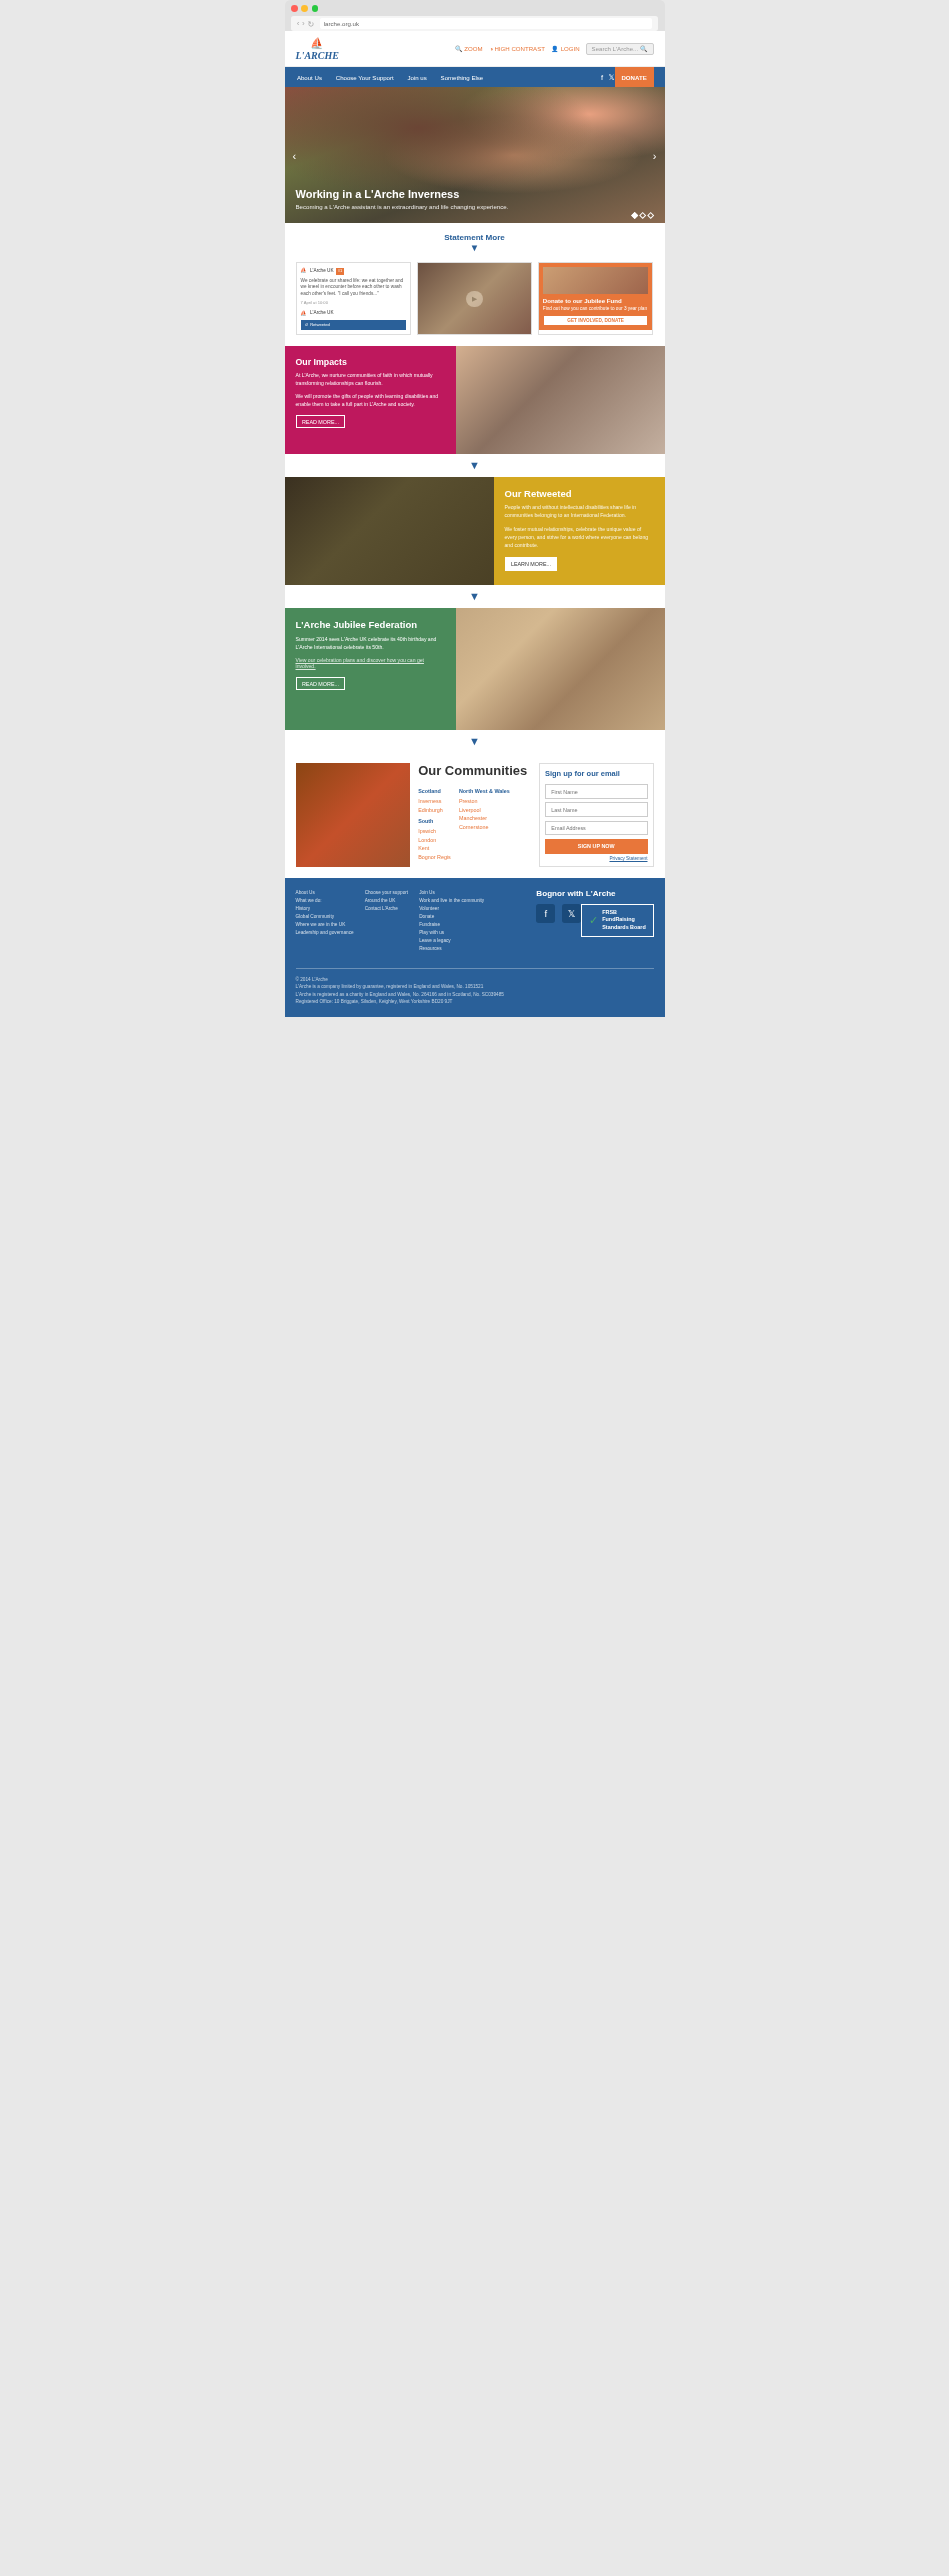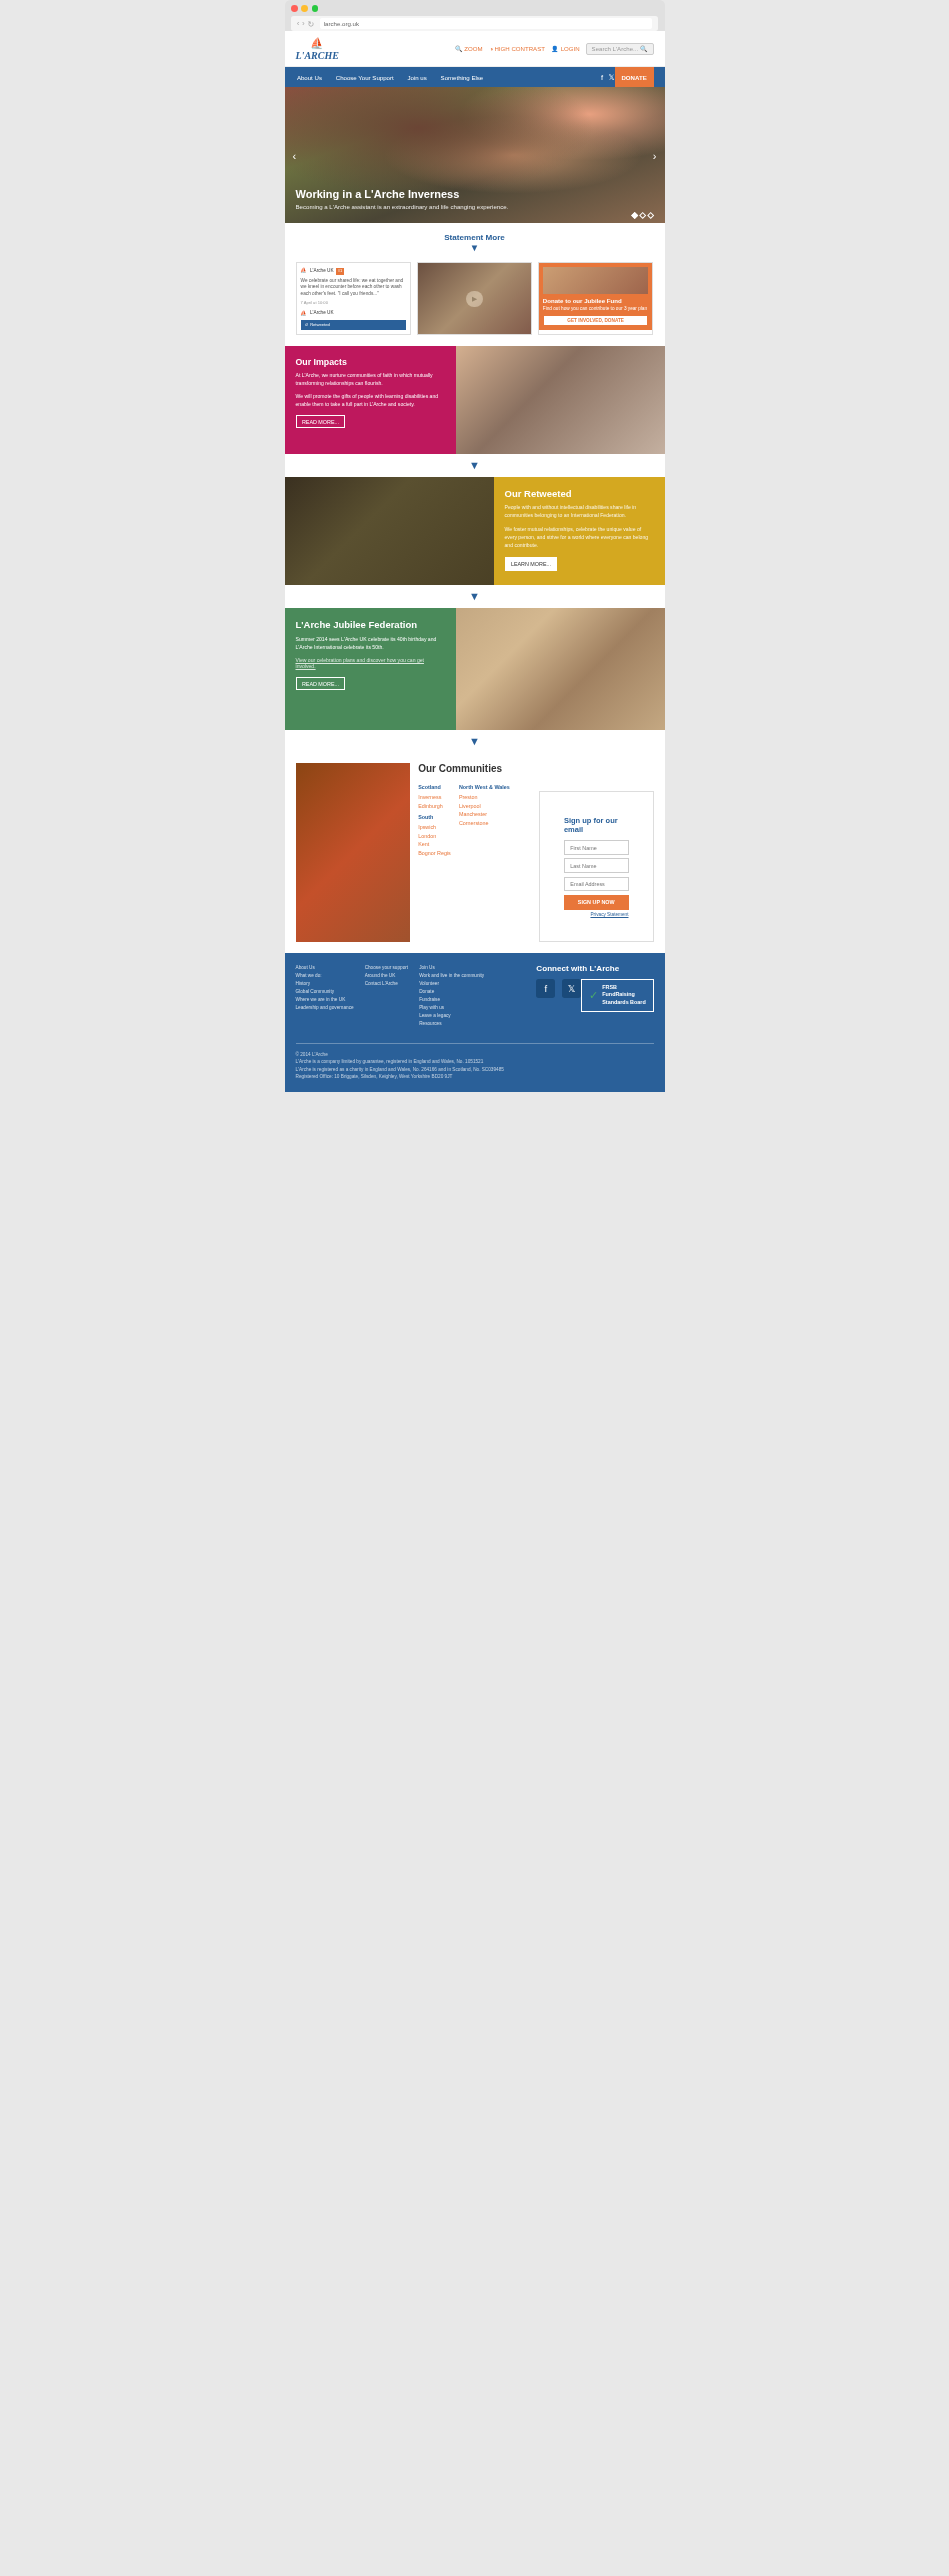--- a/index.html
+++ b/index.html
@@ -286,29 +286,28 @@
     }
     .communities-image-col {
       flex: 0 0 32%;
       background: linear-gradient(135deg, #8b4513 0%, #c4502a 50%, #a0522d 100%);
       min-height: 95px;
     }
     .communities-info {
       flex: 0 0 36%;
       padding: 0 8.1px;
     }
-    .communities-title { font-size: 10px; font-weight: bold; color: #333; margin-bottom: 10px; }
+    .communities-title { font-size: 13px; font-weight: bold; color: #333; margin-bottom: 10px; }
     .communities-grid { display: flex; gap: 8.1px; }
     .communities-col h4 { font-size: 5.4px; font-weight: bold; color: #2a6099; margin-bottom: 2.7px; }
     .community-link { display: block; color: #e8763a; font-size: 5.4px; text-decoration: none; line-height: 1.6; }
     .email-signup {
       flex: 1;
       border: 0.7px solid #ddd;
-      padding: 24px;
-      margin-top: 28px;
+      padding: 5px;
     }
     .signup-title { font-size: 7.5px; font-weight: bold; color: #2a6099; margin-bottom: 5.4px; }
     .form-input {
       width: 100%;
       border: 0.7px solid #ccc;
       padding: 3.4px 5.4px;
       font-size: 5.4px;
       margin-bottom: 2.7px;
       color: #999;
     }
@@ -596,21 +595,21 @@
           <a>Work and live in the community</a>
           <a>Volunteer</a>
           <a>Donate</a>
           <a>Fundraise</a>
           <a>Play with us</a>
           <a>Leave a legacy</a>
           <a>Resources</a>
         </div>
       </div>
       <div class="footer-connect">
-        <div class="footer-connect-title">Connect with L'Arche</div>
+        <div class="footer-connect-title">Bognor with L'Arche</div>
         <div class="footer-connect-social">
           <div class="footer-social-icons">
             <div class="footer-social-icon">f</div>
             <div class="footer-social-icon">𝕏</div>
           </div>
           <div class="footer-fundraising">
             <span class="fundraising-check">✓</span>
             <div class="fundraising-text">
               <div>FRSB</div>
               <div>FundRaising</div>

